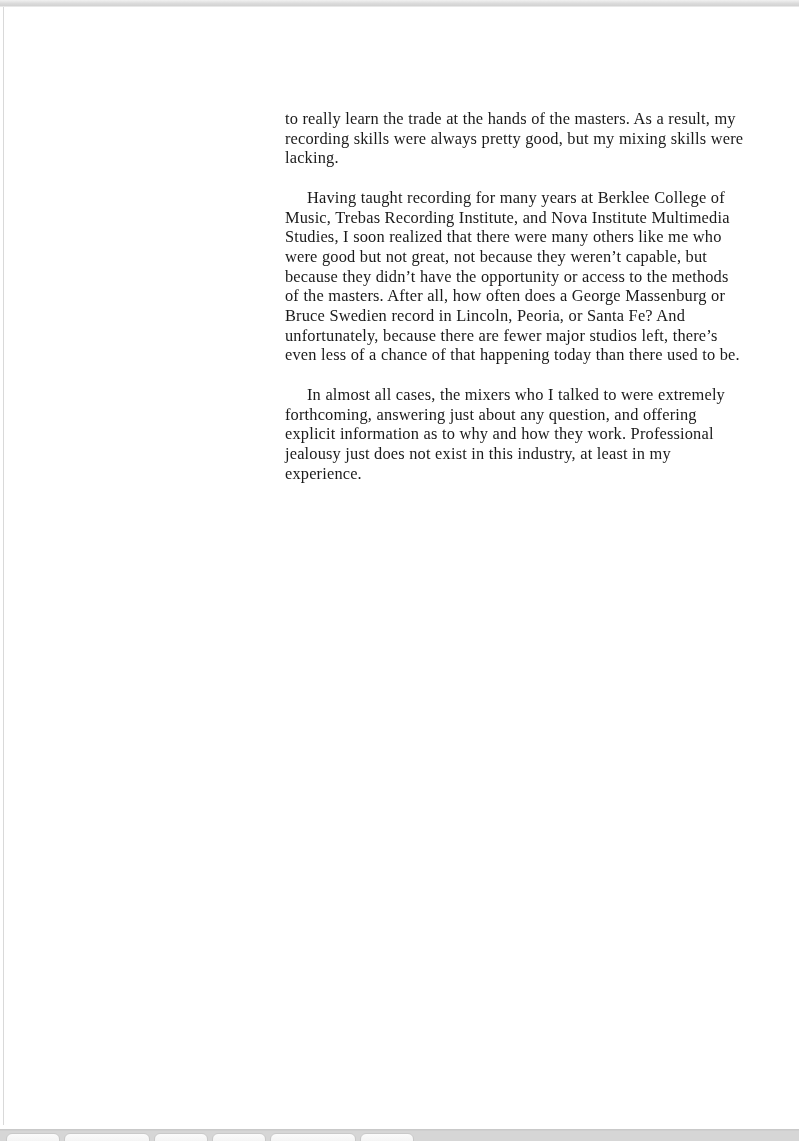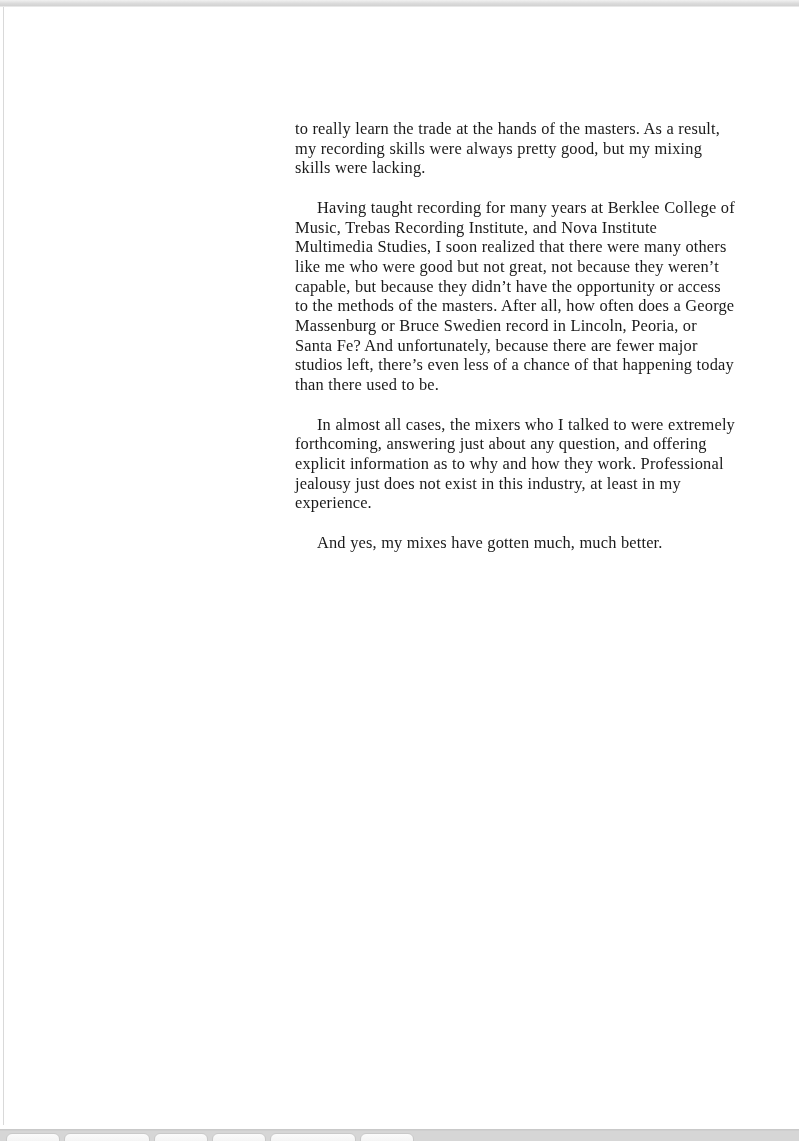--- a/index.html
+++ b/index.html
@@ -63,21 +63,21 @@
   }
 
   #page-text-column {
     position: absolute;
     top: 98px;
     left: 277px;
     width: 468px;
   }
 
   .body-paragraph {
-    margin: 14px;
+    margin: 4px;
     color: #1a1a1a;
     font-size: 16.4px;
     line-height: 19.7px;
     text-indent: 22px;
     letter-spacing: 0.01em;
     word-spacing: 0.01em;
     -webkit-font-smoothing: antialiased;
   }
 
   .body-paragraph.no-indent {
@@ -141,21 +141,20 @@
   <div id="reader-page">
     <div id="page-text-column">
 
       <p class="body-paragraph no-indent">to really learn the trade at the hands of the masters. As a result, my recording skills were always pretty good, but my mixing skills were lacking.</p>
 
       <p class="body-paragraph">Having taught recording for many years at Berklee College of Music, Trebas Recording Institute, and Nova Institute Multimedia Studies, I soon realized that there were many others like me who were good but not great, not because they weren’t capable, but because they didn’t have the opportunity or access to the methods of the masters. After all, how often does a George Massenburg or Bruce Swedien record in Lincoln, Peoria, or Santa Fe? And unfortunately, because there are fewer major studios left, there’s even less of a chance of that happening today than there used to be.</p>
 
       <p class="body-paragraph">In almost all cases, the mixers who I talked to were extremely forthcoming, answering just about any question, and offering explicit information as to why and how they work. Professional jealousy just does not exist in this industry, at least in my experience.</p>
 
 
-      <p class="body-paragraph">And yes, my mixes have gotten much, much better.</p>
 
     </div>
   </div>
 
   <div id="toolbar-bottom-rule"></div>
 
   <div id="bottom-toolbar">
     <div class="toolbar-button"></div>
     <div class="toolbar-button wide"></div>
     <div class="toolbar-button"></div>

